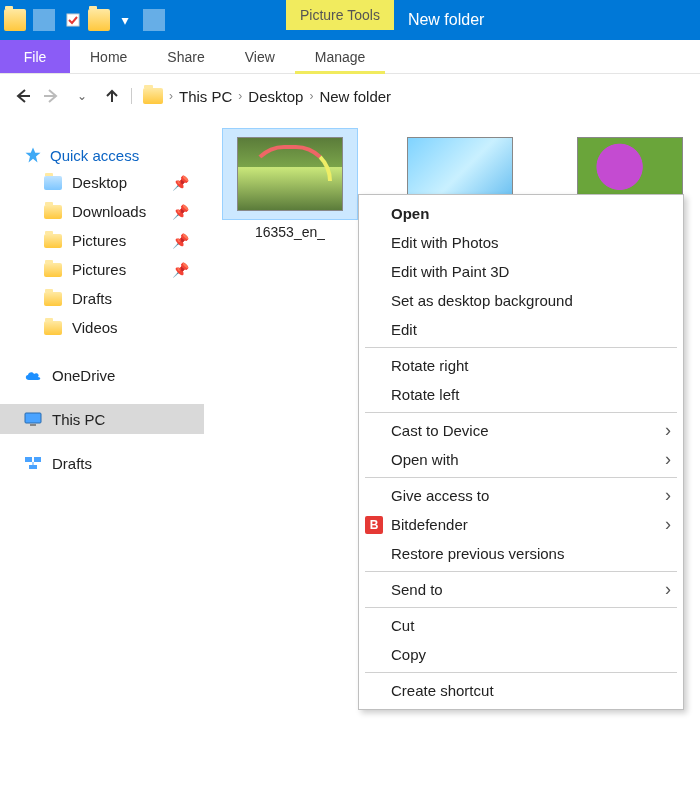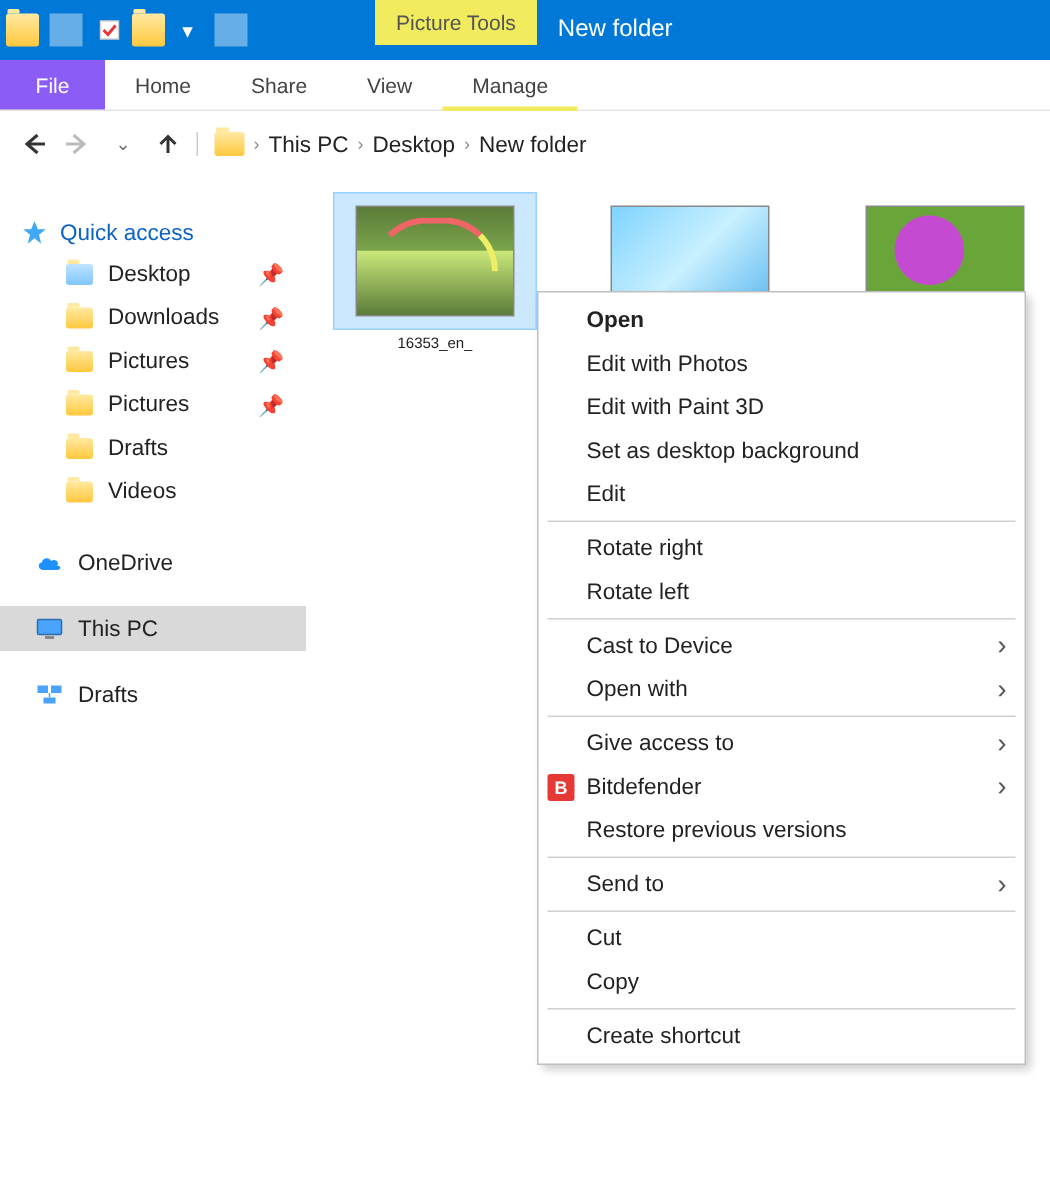--- a/index.html
+++ b/index.html
@@ -3,21 +3,21 @@
 <meta charset="utf-8">
 <style>
   * { box-sizing: border-box; font-family: "Segoe UI", Arial, sans-serif; }
   body { margin:0; width:700px; height:787px; background:#fff; overflow:hidden; font-size:14px; color:#222; position:relative; }
 
   
   .titlebar { height:40px; background:#0078D7; display:flex; align-items:stretch; color:#fff; }
   .tb-icons { display:flex; align-items:center; padding:0 4px; gap:4px; }
   .tb-icons span { width:22px; height:22px; display:flex; align-items:center; justify-content:center; font-size:14px; }
   .tb-sep { width:1px; height:16px; background:rgba(255,255,255,0.4); margin:0 3px; align-self:center; }
-  .picture-tools-chip { align-self:flex-start; margin-top:0; background:#F1EB5E; color:#555; padding:6px 14px; display:flex; align-items:center; margin-left:78px; font-size:14px; height:30px;}
+  .picture-tools-chip { align-self:flex-start; margin-top:0; background:#F1EB5E; color:#555; padding:6px 14px; display:flex; align-items:center; margin-left:114px; font-size:14px; height:30px;}
   .titlebar-title { align-self:center; margin-left:14px; font-size:16px; color:#fff; }
   .qat-dropdown { font-size:10px; color:#fff; }
 
   
   .ribbon { height:34px; background:#fff; display:flex; align-items:stretch; border-bottom:1px solid #e5e5e5;}
   .ribbon .file-tab { width:70px; background:#8b5cf6; color:#fff; display:flex; align-items:center; justify-content:center; font-size:14px; }
   .ribbon .tab { padding:0 20px; display:flex; align-items:center; color:#444; }
   .ribbon .manage-tab { position:relative; }
   .ribbon .manage-underline { position:absolute; left:0; right:0; bottom:-1px; height:3px; background:#F1EB5E; }
 
@@ -26,38 +26,38 @@
   .nav-btn { width:28px; height:28px; display:flex; align-items:center; justify-content:center; color:#555; font-size:18px; }
   .nav-btn.disabled { color:#b0b0b0; }
   .breadcrumb { display:flex; align-items:center; gap:6px; margin-left:6px; color:#222; font-size:15px; }
   .crumb-sep { color:#888; font-size:12px; }
   .crumb-folder-icon { width:20px; height:16px; background:linear-gradient(#FFE9A2,#FFC83D); border-radius:2px; display:inline-block; position:relative;}
   .crumb-folder-icon::before{content:""; position:absolute; top:-3px; left:1px; width:9px; height:3px; background:#FFE9A2; border-radius:1px 1px 0 0;}
 
   
   .body-area { display:flex; height:calc(787px - 40px - 34px - 44px); }
   .sidebar { width:215px; padding-top:24px; }
-  .side-group-title { display:flex; align-items:center; gap:8px; padding:4px 14px; color:#0b64c4; font-size:15px;}
+  .side-group-title { display:flex; align-items:center; gap:8px; padding:4px 24px; color:#0b64c4; font-size:15px;}
   .side-item { display:flex; align-items:center; gap:10px; padding:6px 0 6px 44px; color:#222; font-size:15px; position:relative;}
   .side-item.selected { background:#d9d9d9; }
   .pin { position:absolute; right:14px; color:#6b6b6b; font-size:14px; }
   .icon-star { width:18px; height:18px; }
   .icon-folder { width:18px; height:14px; background:linear-gradient(#FFE9A2,#FFC83D); border-radius:2px; display:inline-block; position:relative;}
   .icon-folder::before{content:""; position:absolute; top:-3px; left:1px; width:8px; height:3px; background:#FFE9A2; border-radius:1px 1px 0 0;}
   .icon-folder.blue-tint { background:linear-gradient(#bfe3ff,#7ec6ff); }
   .icon-onedrive, .icon-pc, .icon-network { width:18px; height:18px; display:inline-flex; align-items:center; }
 
   
   .content { flex:1; padding:10px 0 0 16px; position:relative; }
   .thumb-grid { display:flex; gap:30px; }
   .thumb { width:140px; display:flex; flex-direction:column; align-items:center; }
   .thumb .frame { width:136px; height:92px; display:flex; align-items:center; justify-content:center; }
   .thumb.selected .frame { background:#CCE8FF; border:1px solid #99D1FF; }
   .thumb .pic { width:106px; height:74px; border:1px solid #888; }
-  .thumb-label { margin-top:4px; font-size:10px; text-align:center; max-width:120px; white-space:nowrap; overflow:hidden; }
+  .thumb-label { margin-top:4px; font-size:14px; text-align:center; max-width:120px; white-space:nowrap; overflow:hidden; }
 
   
   .pic.rainbow { background: linear-gradient(to bottom, #5b7c3a 0%, #7aa44a 40%, #c9e77a 41%, #5b7c3a 100%); position:relative;}
   .pic.rainbow::after{content:""; position:absolute; left:10%; right:10%; top:10%; bottom:40%; border:4px solid; border-color:#e66 #ee6 #6d6 transparent; border-bottom:none; border-radius:80px 80px 0 0;}
   .pic.ice { background: linear-gradient(135deg,#7fd3ff,#c9f0ff,#5bb8ef); }
   .pic.flower { background: radial-gradient(circle at 40% 40%, #c44bd1 0%, #c44bd1 30%, #6aa53a 31%); }
 
   
   .ctx { position:absolute; left:358px; top:194px; width:326px; background:#fff; border:1px solid #bfbfbf; box-shadow:3px 3px 6px rgba(0,0,0,0.2); padding:4px 0; }
   .ctx-item { padding:6px 28px 6px 32px; font-size:15px; color:#222; display:flex; align-items:center; position:relative;}

